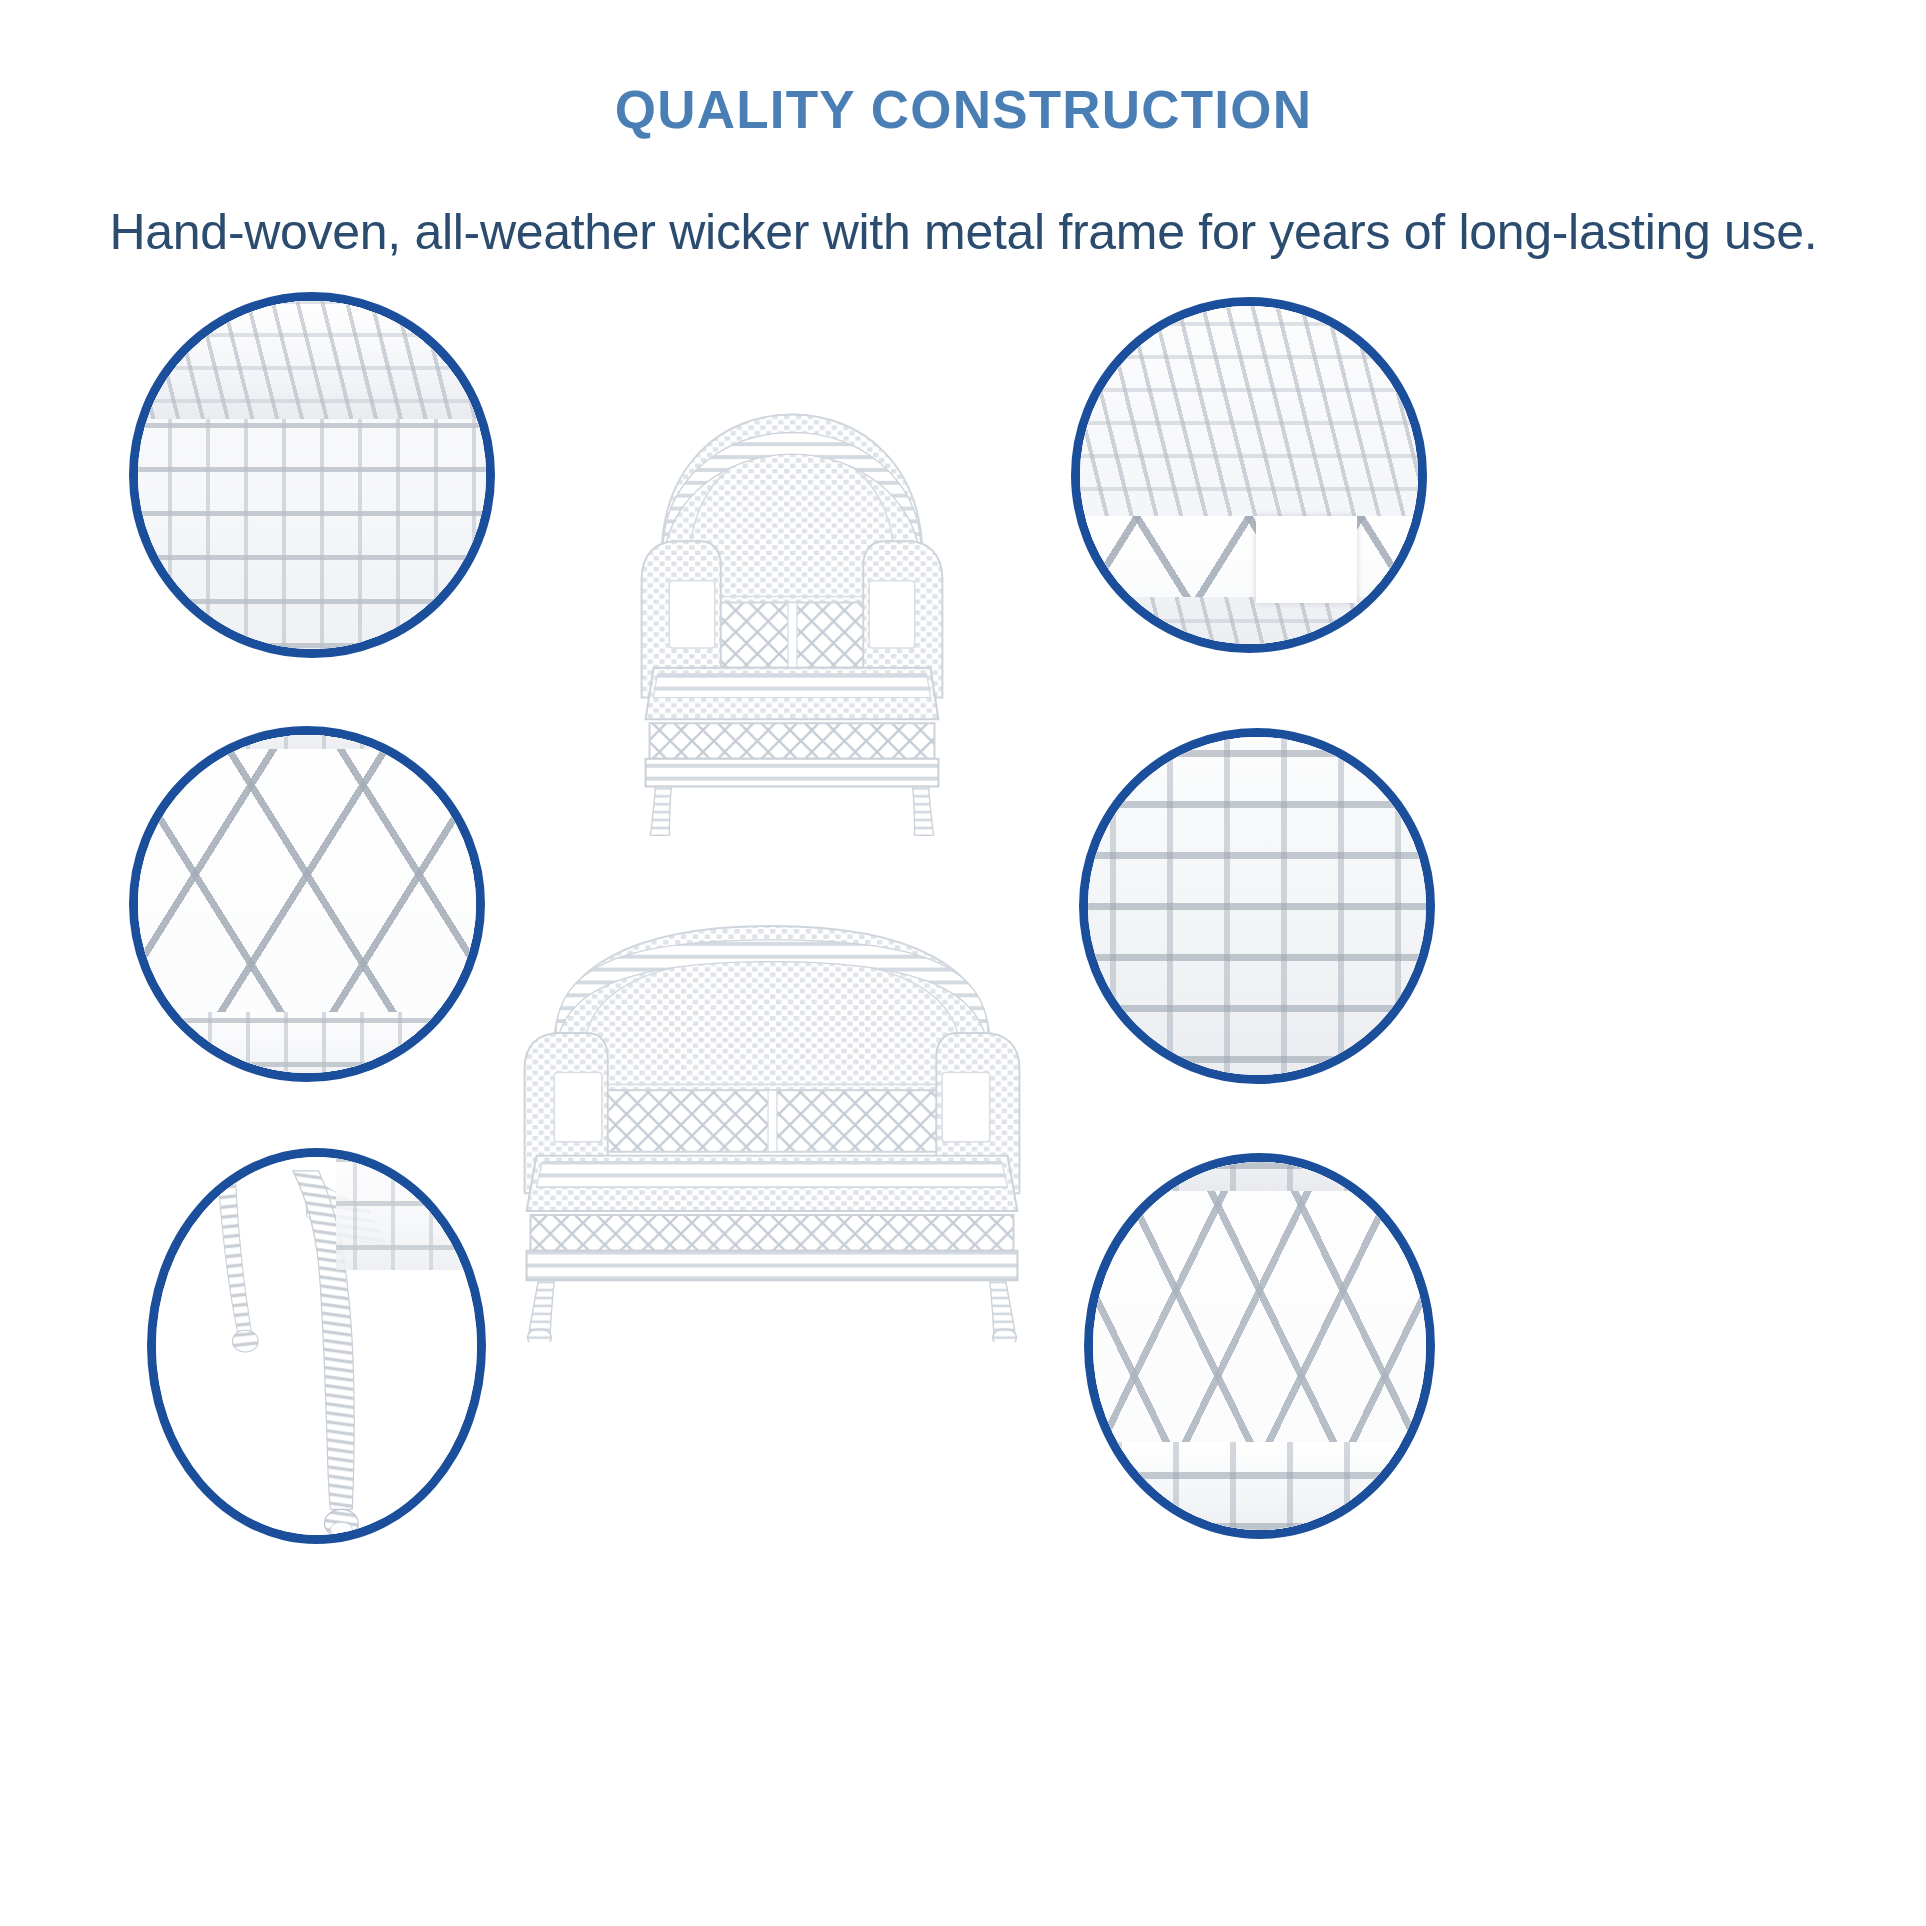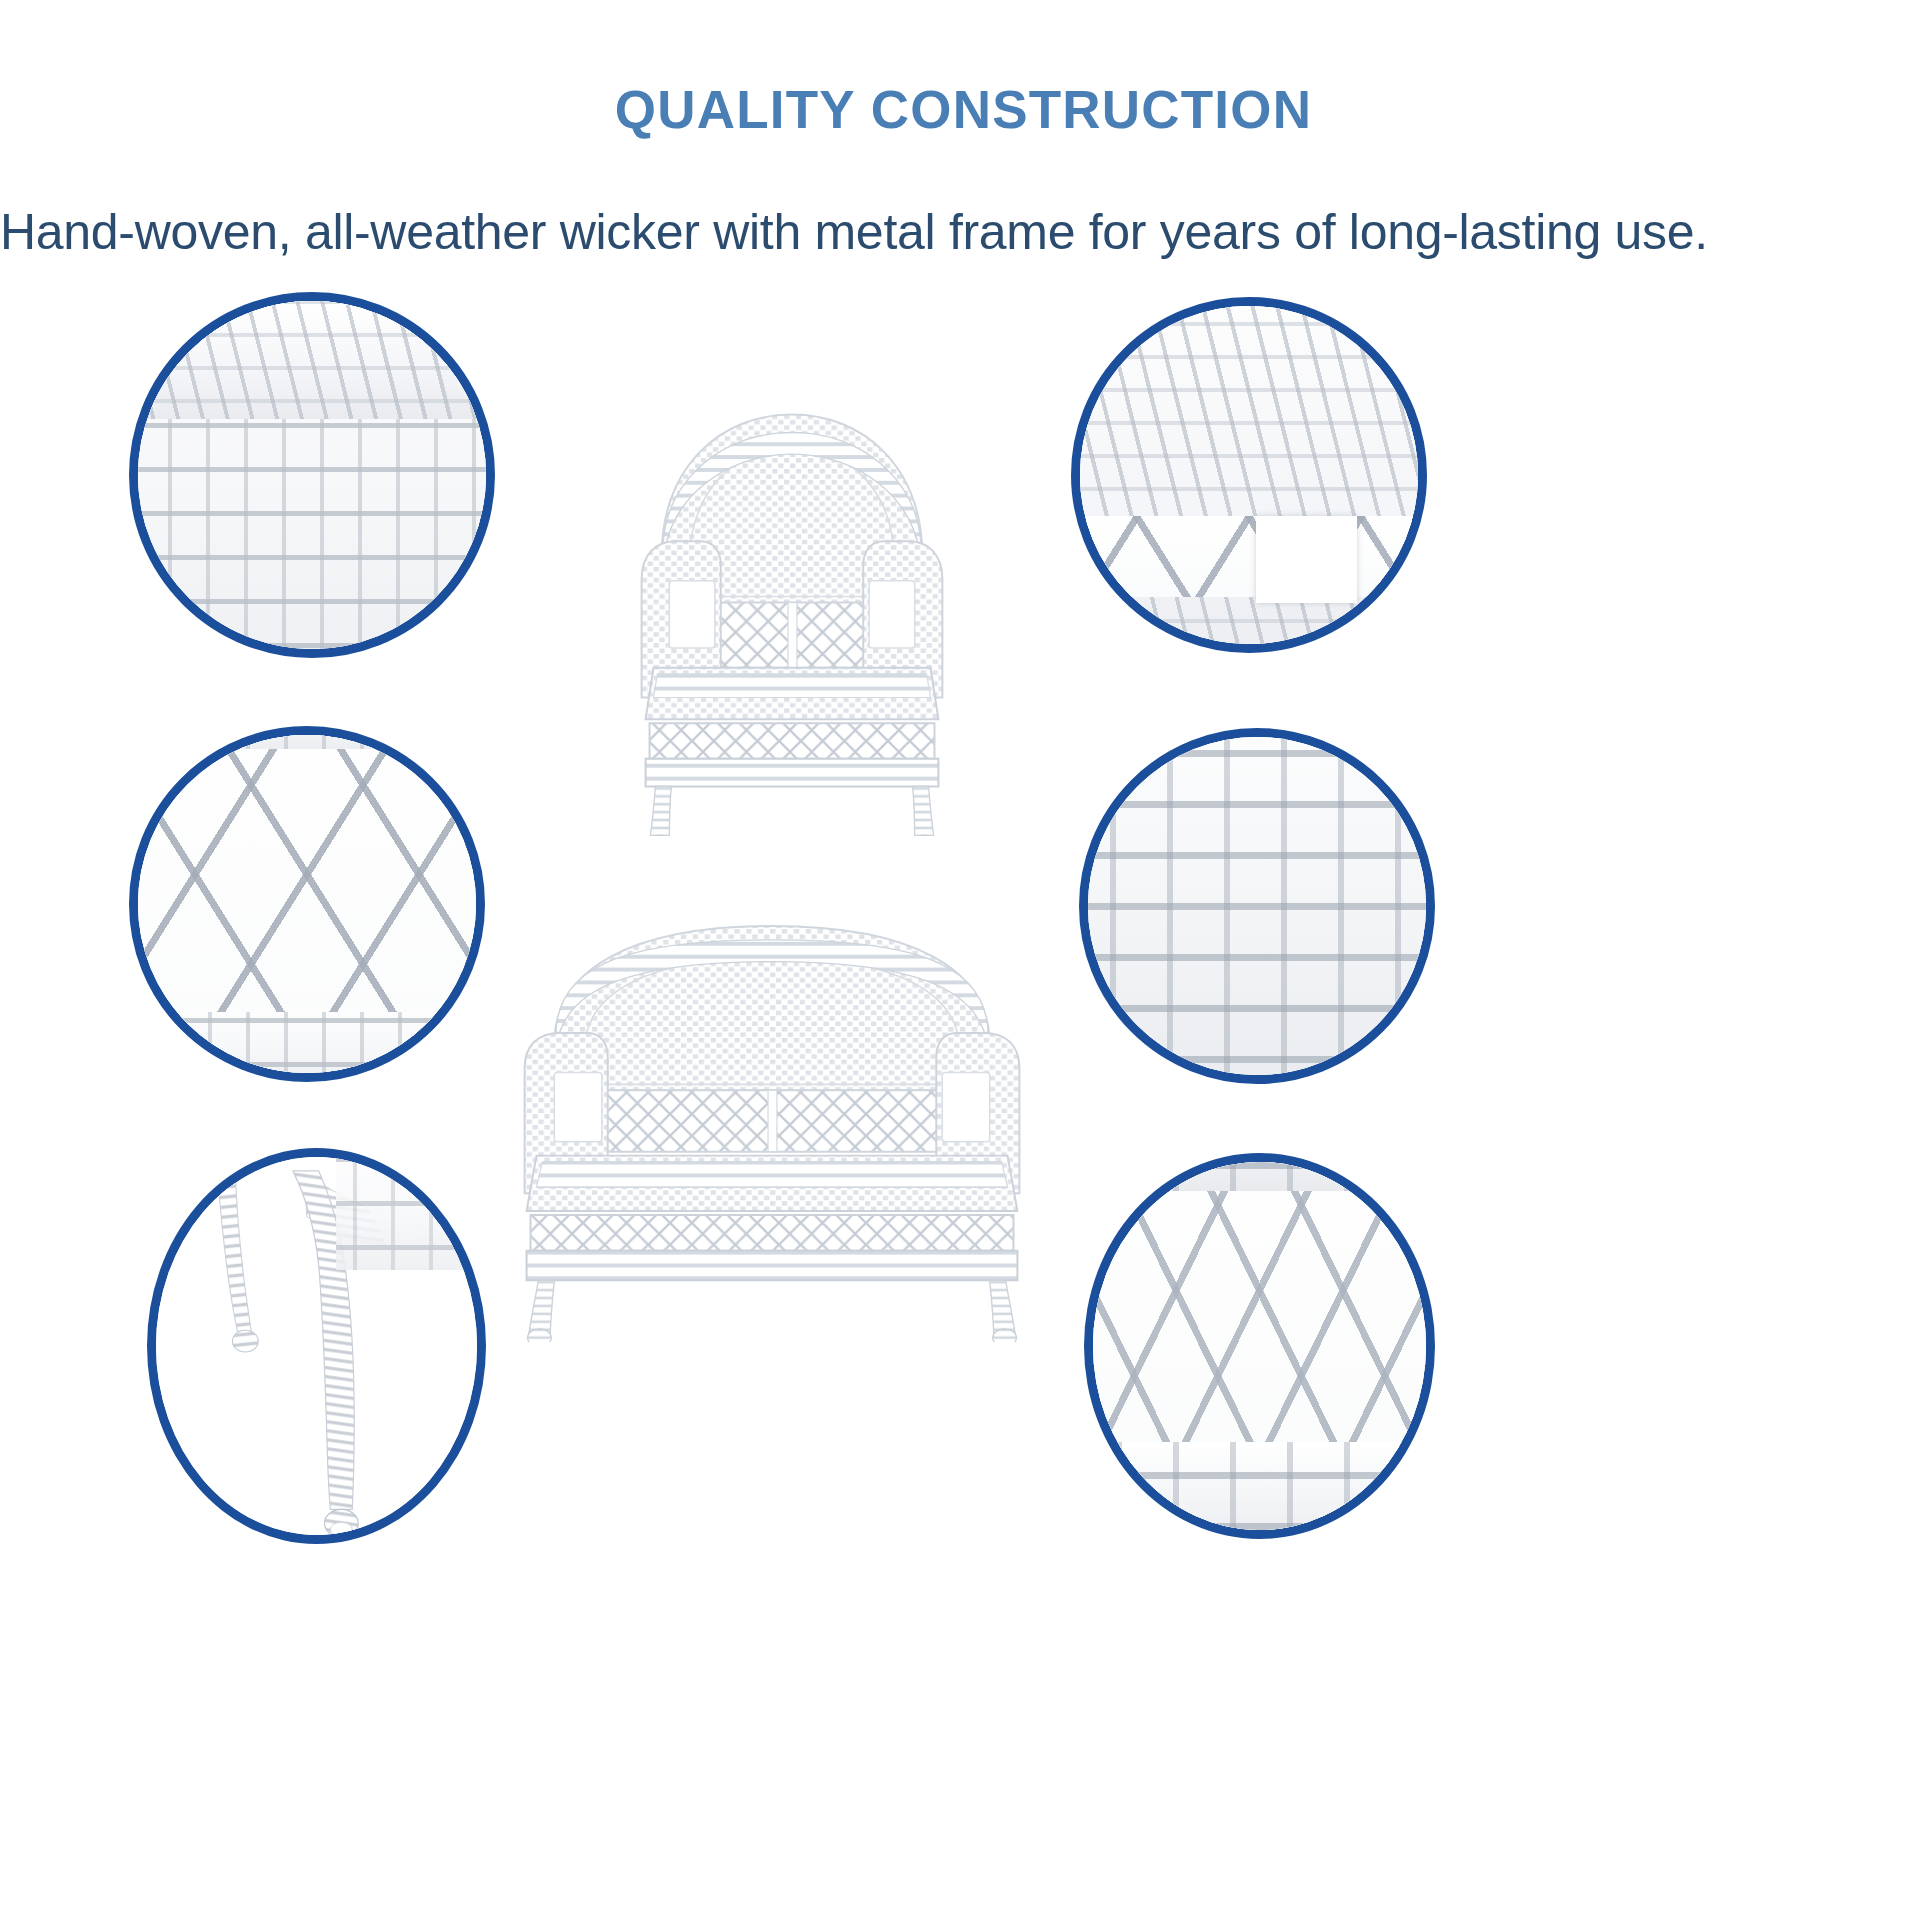--- a/index.html
+++ b/index.html
@@ -17,21 +17,21 @@
   }
   #page-title{
     position:absolute; left:0; top:79px; width:1927px;
     text-align:center;
     font-size:53px; font-weight:bold;
     letter-spacing:1.2px;
     color:#4A7FB5;
   }
   #page-subtitle{
     position:absolute; left:0; top:203px; width:1927px;
-    text-align:left;
+    text-align:center;
     font-size:50px; font-weight:400;
     letter-spacing:-0.3px;
     color:#2B4C6F;
     font-family:"Liberation Sans", sans-serif;
   }
 
   
   .detail-circle{
     position:absolute;
     border-radius:50%;

